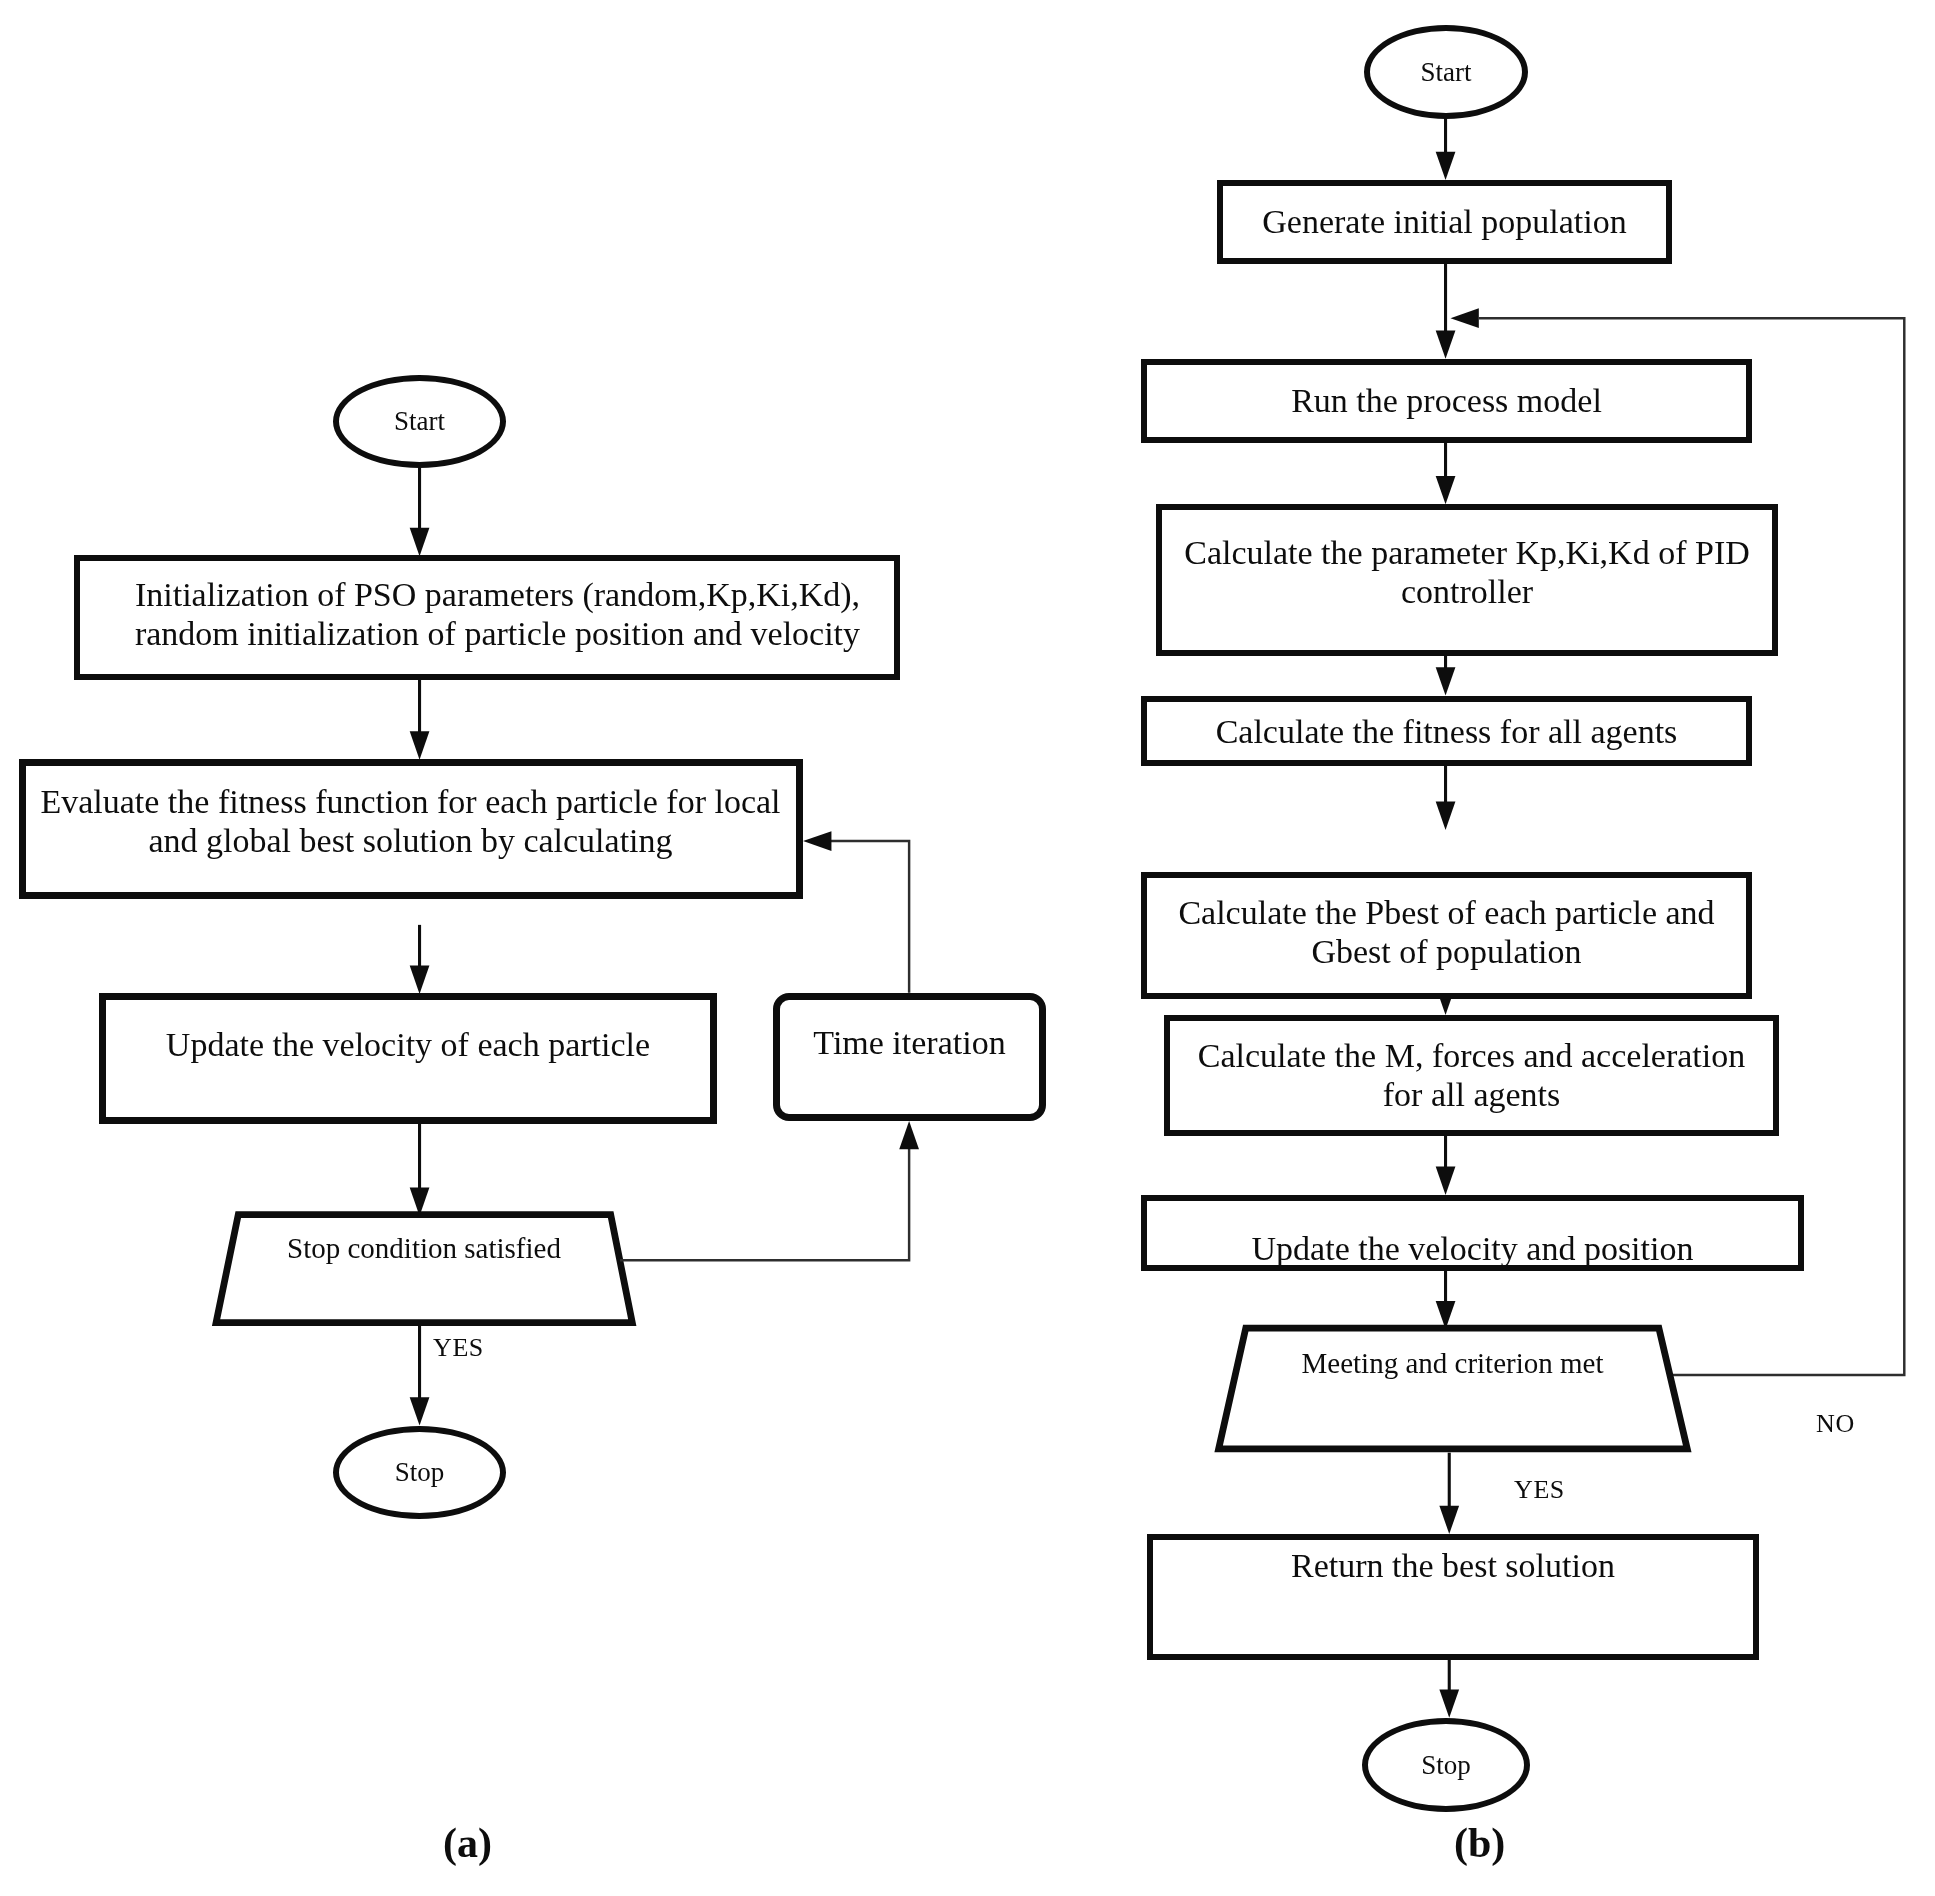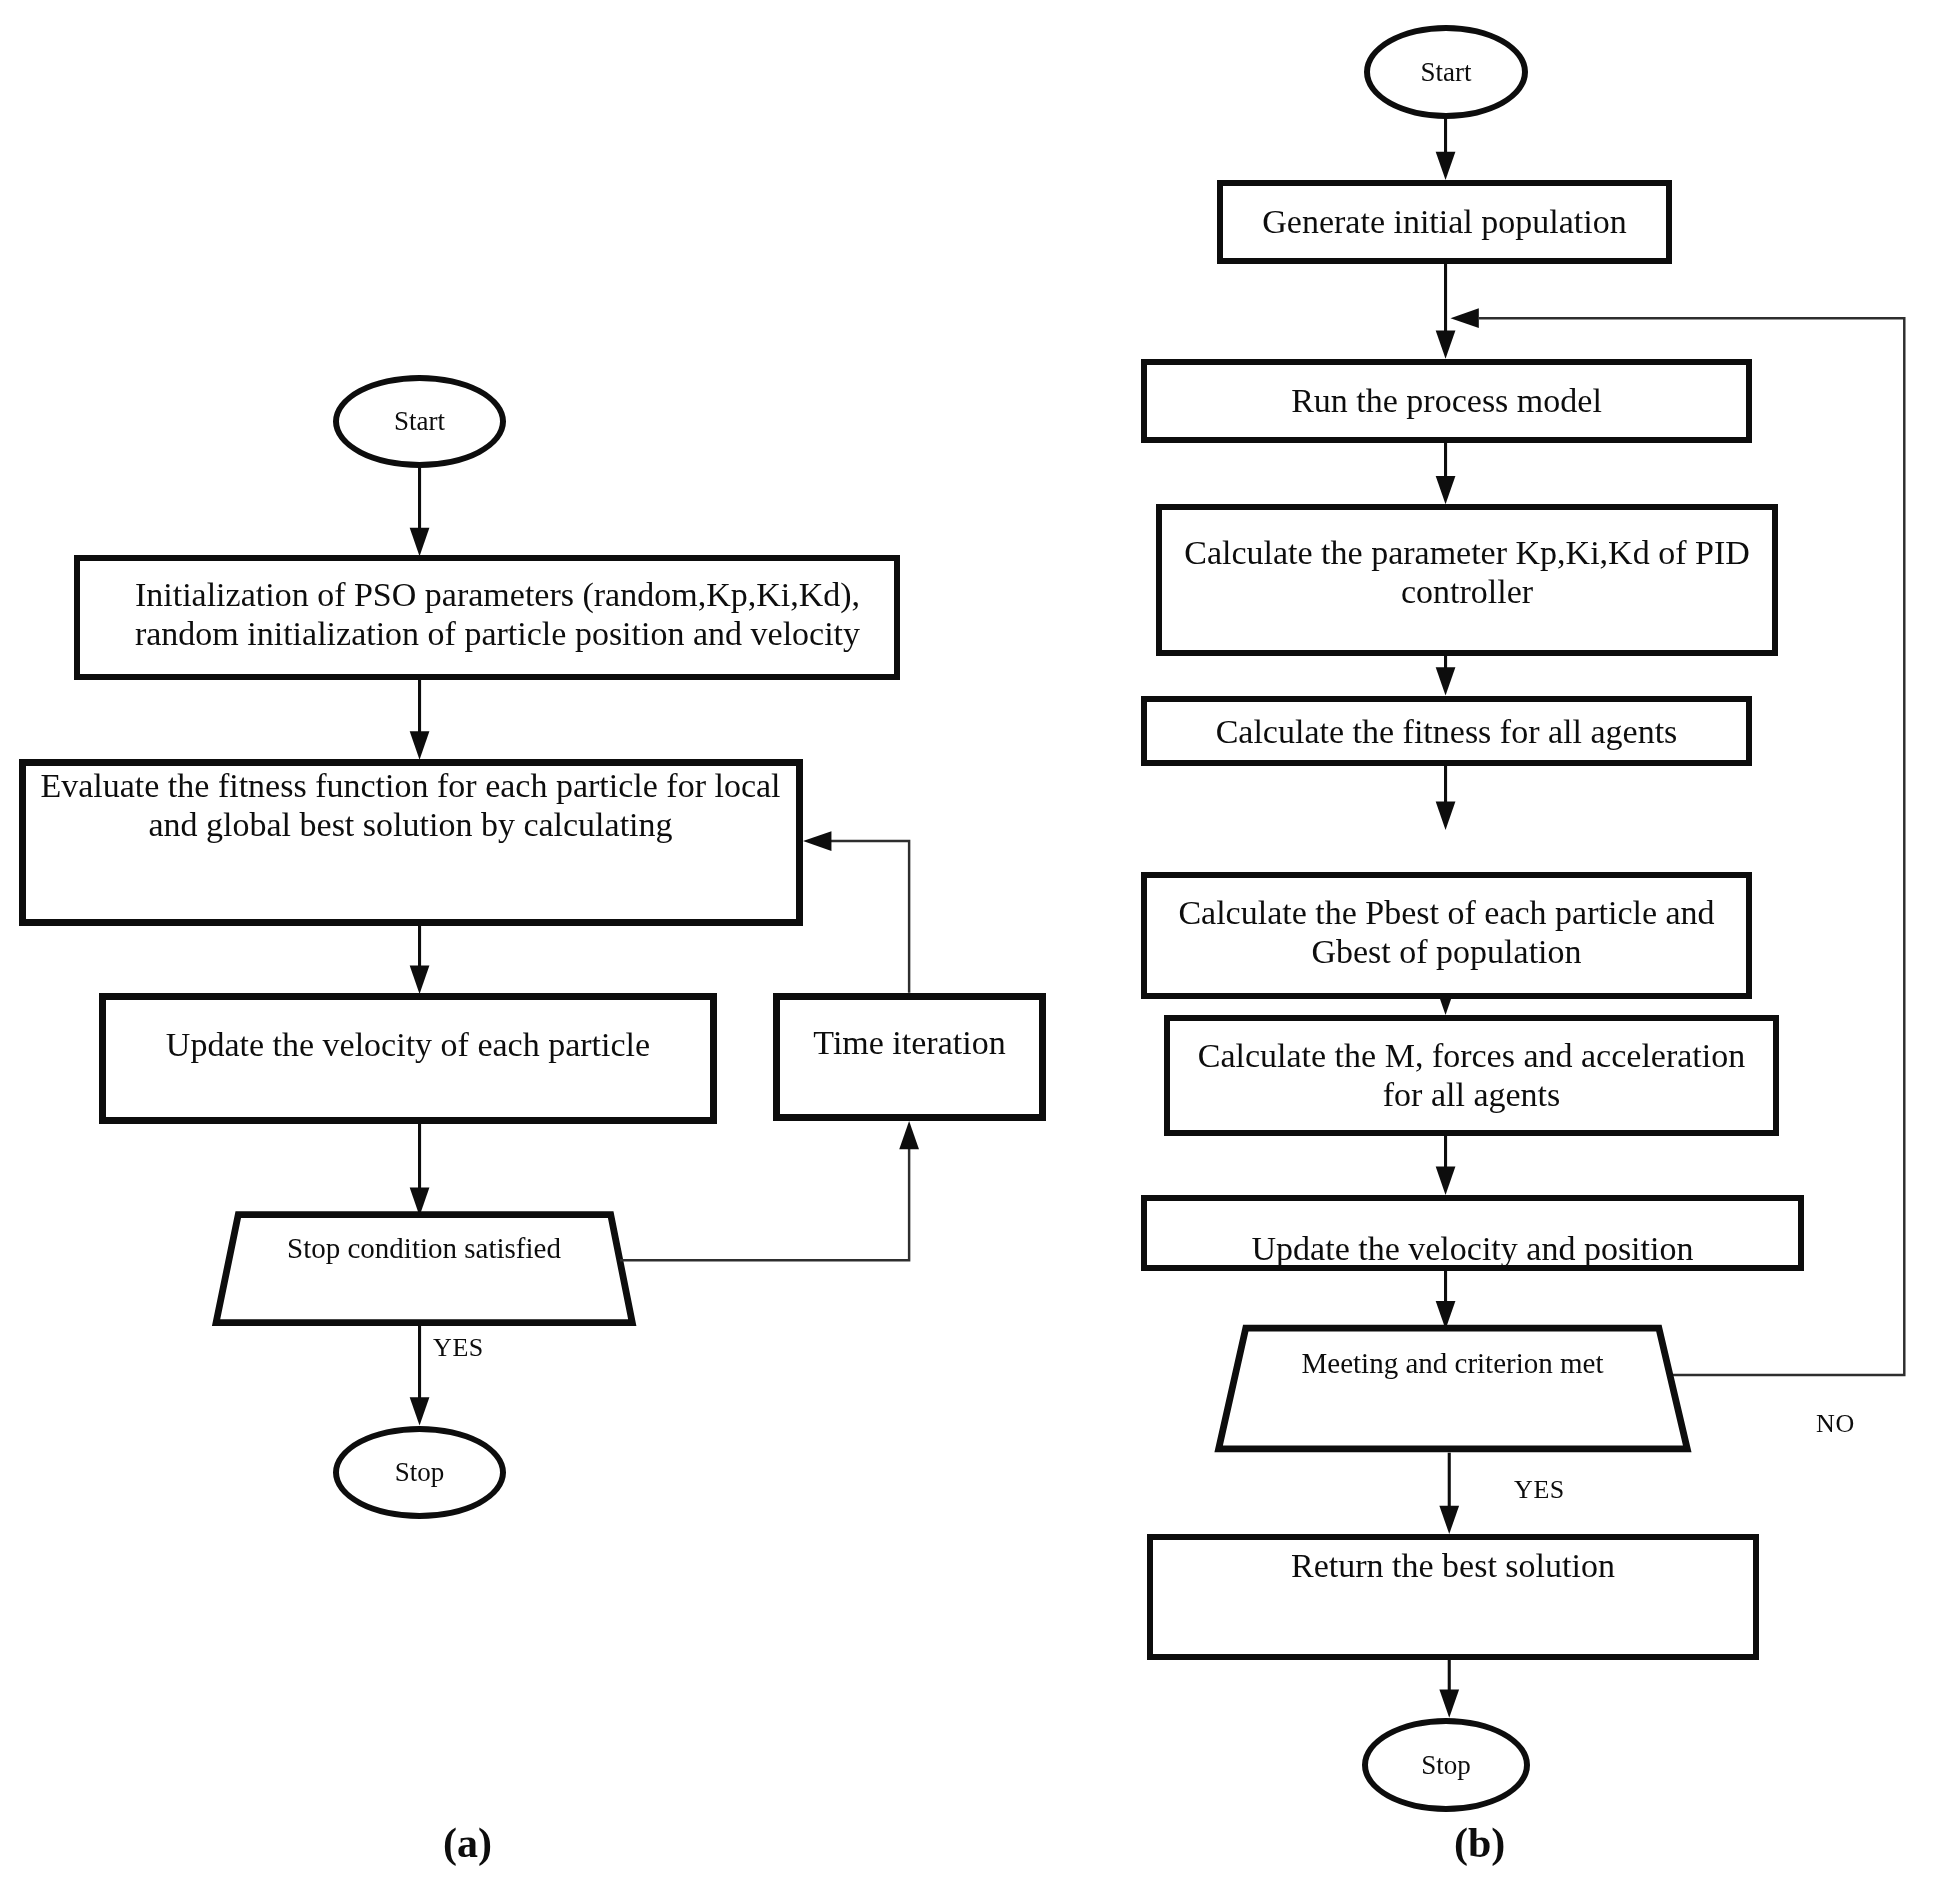--- a/index.html
+++ b/index.html
@@ -124,30 +124,30 @@
 
   <div class="ellipse" style="left:333px;top:375px;width:173px;height:93px;">
     <span class="txt">Start</span>
   </div>
 
   <div class="node align-left" style="left:74px;top:555px;width:826px;height:125px;padding-top:13.6px;">
     <span class="txt">Initialization of PSO parameters (random,Kp,Ki,Kd),</span>
     <span class="txt">random initialization of particle position and velocity</span>
   </div>
 
-  <div class="node thick" style="left:18.5px;top:759px;width:784px;height:167px;">
+  <div class="node thick" style="left:18.5px;top:759px;width:784px;height:140px;padding-top:16px;">
     <span class="txt">Evaluate the fitness function for each particle for local</span>
     <span class="txt">and global best solution by calculating</span>
   </div>
 
   <div class="node thick" style="left:99px;top:993px;width:618px;height:131px;padding-top:25px;">
     <span class="txt">Update the velocity of each particle</span>
   </div>
 
-  <div class="node thick" style="left:773px;top:993px;width:273px;height:128px;padding-top:23.4px;">
+  <div class="node thick" style="left:773px;top:993px;width:273px;height:128px;padding-top:23.4px;border-radius:16px;">
     <span class="txt">Time iteration</span>
   </div>
 
   <div class="trap-label" style="left:238px;top:1232px;width:372px;">Stop condition satisfied</div>
 
   <div class="edge-label" style="left:433px;top:1333px;">YES</div>
 
   <div class="ellipse" style="left:333px;top:1426px;width:173px;height:93px;">
     <span class="txt">Stop</span>
   </div>

